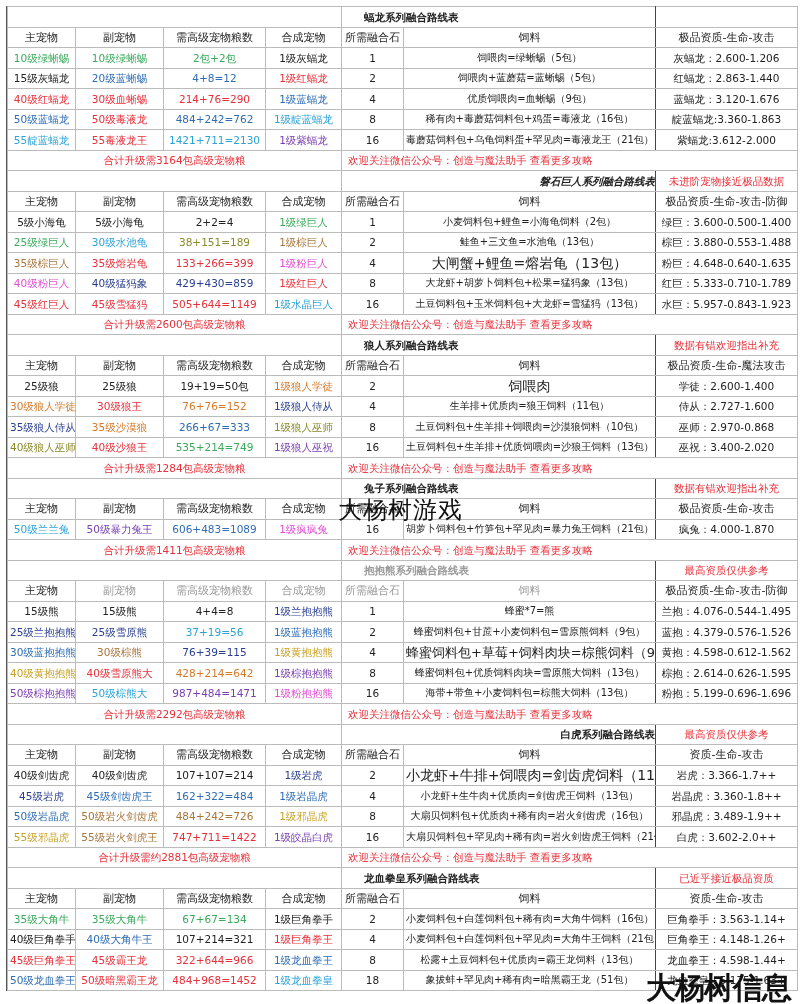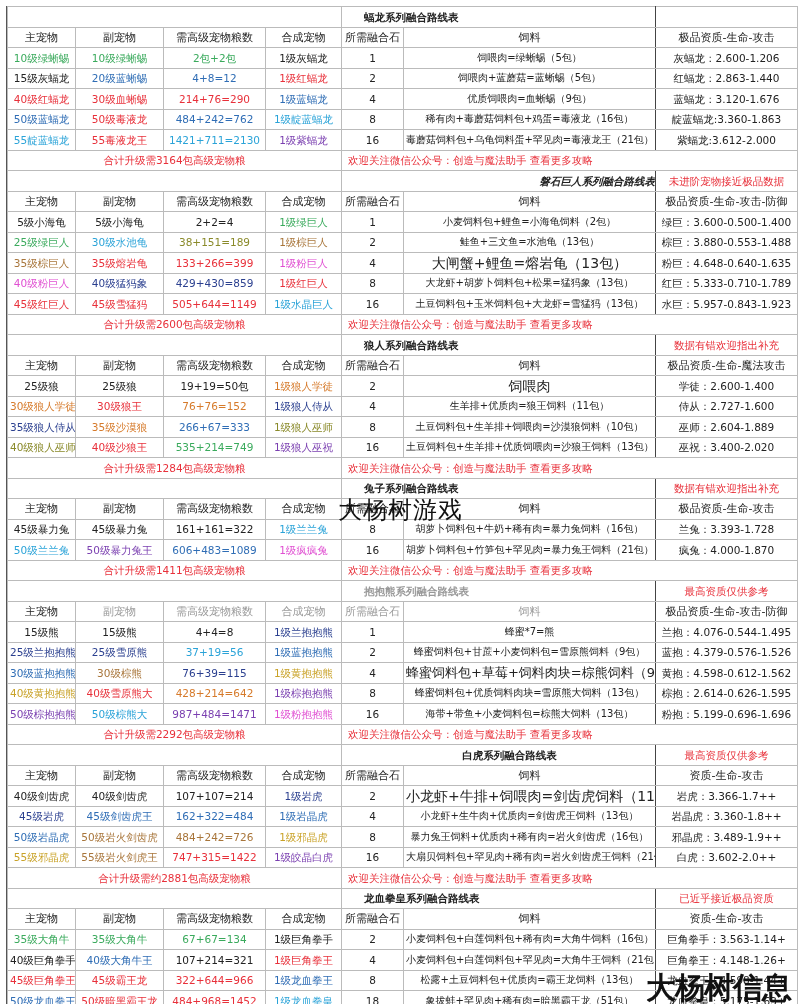--- a/index.html
+++ b/index.html
@@ -202,21 +202,21 @@
           <td class="black thick-r" style="font-size:10px;">生羊排+优质肉=狼王饲料（11包）</td>
           <td class="black">侍从：2.727-1.600</td>
         </tr>
         <tr>
           <td class="navy">35级狼人侍从</td>
           <td class="orange">35级沙漠狼</td>
           <td class="blue">266+67=333</td>
           <td class="olive">1级狼人巫师</td>
           <td class="black">8</td>
           <td class="black thick-r" style="font-size:10px;">土豆饲料包+生羊排+饲喂肉=沙漠狼饲料（10包）</td>
-          <td class="black">巫师：2.604-1.889</td>
+          <td class="black">巫师：2.970-0.868</td>
         </tr>
         <tr>
           <td class="olive">40级狼人巫师</td>
           <td class="red">40级沙狼王</td>
           <td class="green">535+214=749</td>
           <td class="purple">1级狼人巫祝</td>
           <td class="black">16</td>
           <td class="black thick-r" style="font-size:10px;">土豆饲料包+生羊排+优质饲喂肉=沙狼王饲料（13包）</td>
           <td class="black">巫祝：3.400-2.020</td>
         </tr>
@@ -230,29 +230,20 @@
           <td class="red" style="font-weight:normal;">数据有错欢迎指出补充</td>
         </tr>
         <tr class="hdr">
           <td>主宠物</td>
           <td>副宠物</td>
           <td>需高级宠物粮数</td>
           <td>合成宠物</td>
           <td>所需融合石</td>
           <td class=" thick-r">饲料</td>
           <td>极品资质-生命-攻击</td>
-        </tr>
-        <tr>
-          <td class="black">45级暴力兔</td>
-          <td class="black">45级暴力兔</td>
-          <td class="black">161+161=322</td>
-          <td class="sky">1级兰兰兔</td>
-          <td class="black">8</td>
-          <td class="black thick-r" style="font-size:10px;">胡萝卜饲料包+牛奶+稀有肉=暴力兔饲料（16包）</td>
-          <td class="black">兰兔：3.393-1.728</td>
         </tr>
         <tr>
           <td class="sky">50级兰兰兔</td>
           <td class="purple">50级暴力兔王</td>
           <td class="blue">606+483=1089</td>
           <td class="pink">1级疯疯兔</td>
           <td class="black">16</td>
           <td class="black thick-r" style="font-size:10px;">胡萝卜饲料包+竹笋包+罕见肉=暴力兔王饲料（21包）</td>
           <td class="black">疯兔：4.000-1.870</td>
         </tr>
@@ -318,21 +309,21 @@
           <td class="black">16</td>
           <td class="black thick-r" style="font-size:10px;">海带+带鱼+小麦饲料包=棕熊大饲料（13包）</td>
           <td class="black">粉抱：5.199-0.696-1.696</td>
         </tr>
         <tr class="total">
           <td class="red" colspan="4">合计升级需2292包高级宠物粮</td>
           <td class="red" colspan="3" style="text-align:left;padding-left:6px;">欢迎关注微信公众号：创造与魔法助手  查看更多攻略</td>
         </tr>
         <tr class="title-row">
           <td colspan="4"></td>
-          <td class="title" colspan="2" style="text-align:center;padding-left:22px;border-right:1.5px solid #444;">白虎系列融合路线表</td>
+          <td class="title" colspan="2" style="text-align:right;padding-left:22px;border-right:1.5px solid #444;">白虎系列融合路线表</td>
           <td class="red" style="font-weight:normal;">最高资质仅供参考</td>
         </tr>
         <tr class="hdr">
           <td>主宠物</td>
           <td>副宠物</td>
           <td>需高级宠物粮数</td>
           <td>合成宠物</td>
           <td>所需融合石</td>
           <td class=" thick-r">饲料</td>
           <td>资质-生命-攻击</td>
@@ -354,27 +345,27 @@
           <td class="black">4</td>
           <td class="black thick-r" style="font-size:10px;">小龙虾+生牛肉+优质肉=剑齿虎王饲料（13包）</td>
           <td class="black">岩晶虎：3.360-1.8++</td>
         </tr>
         <tr>
           <td class="blue">50级岩晶虎</td>
           <td class="brown">50级岩火剑齿虎</td>
           <td class="brown">484+242=726</td>
           <td class="gold">1级邪晶虎</td>
           <td class="black">8</td>
-          <td class="black thick-r" style="font-size:10px;">暴力兔王饲料+优质肉+稀有肉=岩火剑齿虎（16包）</td>
+          <td class="black thick-r" style="font-size:10px;">大扇贝饲料包+优质肉+稀有肉=岩火剑齿虎（16包）</td>
           <td class="black">邪晶虎：3.489-1.9++</td>
         </tr>
         <tr>
           <td class="gold">55级邪晶虎</td>
           <td class="brown">55级岩火剑虎王</td>
-          <td class="red">747+315=1422</td>
+          <td class="red">747+711=1422</td>
           <td class="purple">1级皎晶白虎</td>
           <td class="black">16</td>
           <td class="black thick-r" style="font-size:10px;">大扇贝饲料包+罕见肉+稀有肉=岩火剑齿虎王饲料（21包）</td>
           <td class="black">白虎：3.602-2.0++</td>
         </tr>
         <tr class="total">
           <td class="red" colspan="4">合计升级需约2881包高级宠物粮</td>
           <td class="red" colspan="3" style="text-align:left;padding-left:6px;">欢迎关注微信公众号：创造与魔法助手  查看更多攻略</td>
         </tr>
         <tr class="title-row">

